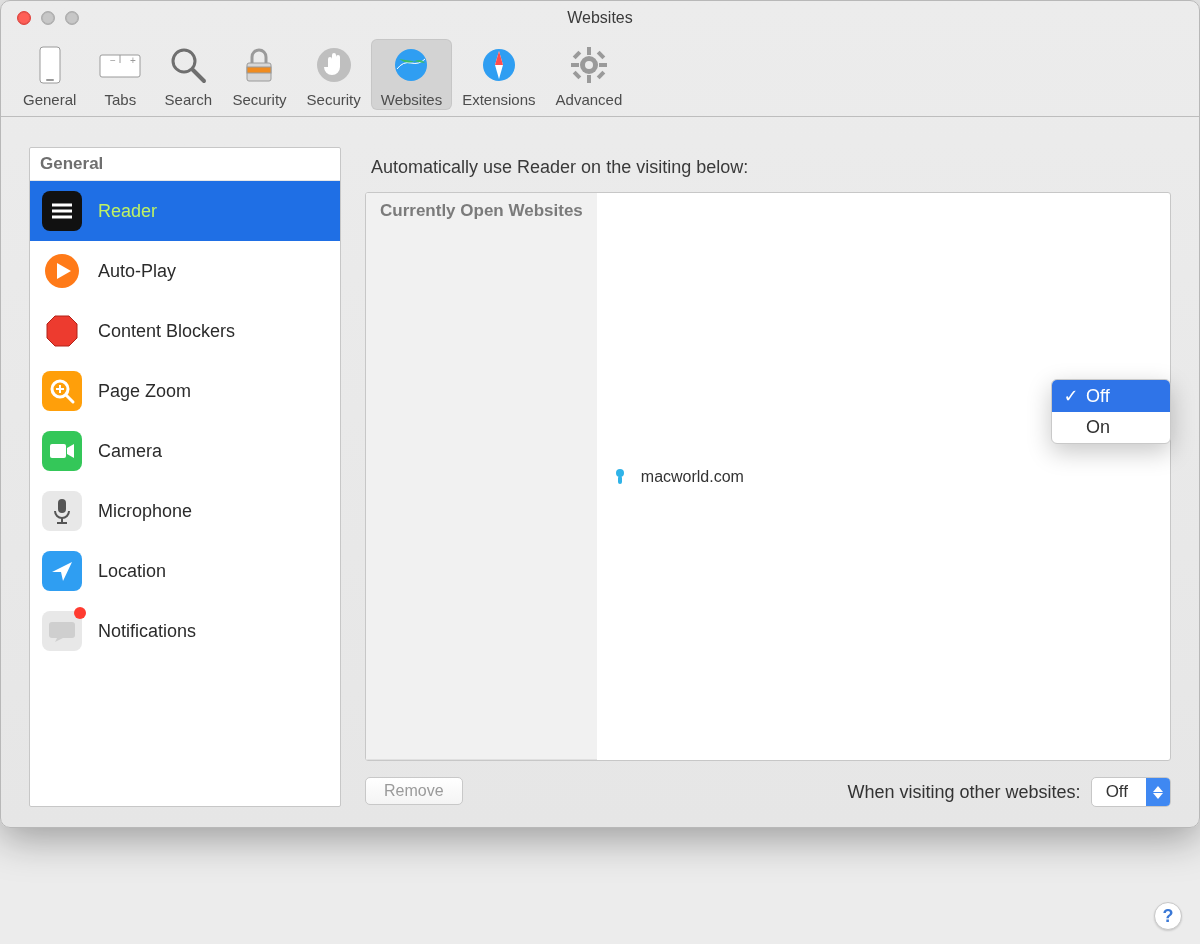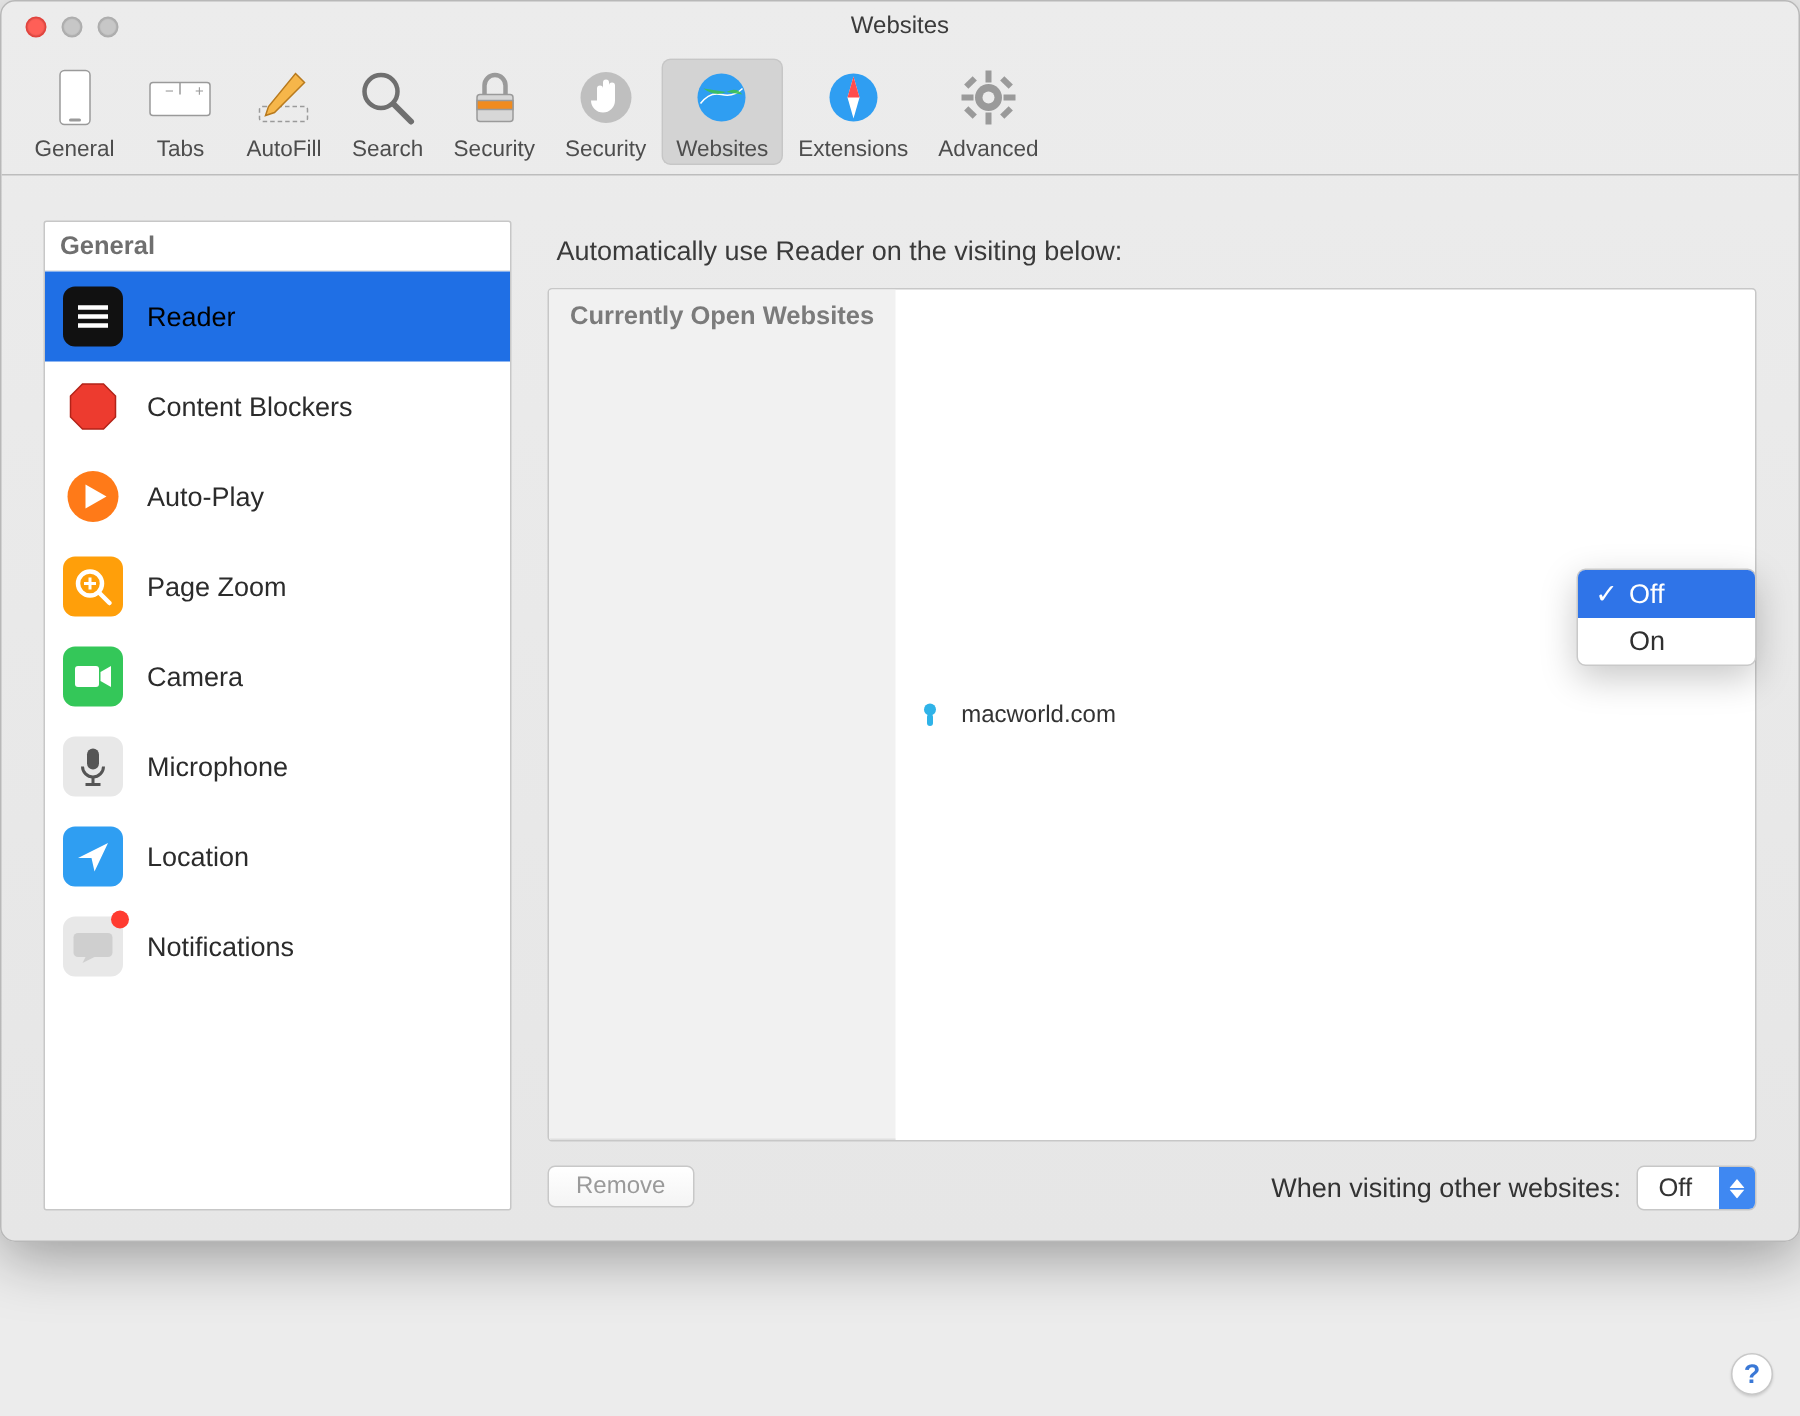--- a/index.html
+++ b/index.html
@@ -110,21 +110,21 @@
     color: #2b2b2b;
   }
   .side-item .icon-slot {
     width: 40px; height: 40px;
     border-radius: 8px;
     display: flex; align-items: center; justify-content: center;
     flex-shrink: 0;
   }
   .side-item.selected {
     background: #1f6fe5;
-    color: #000000;
+    color: #bef264;
   }
   .main {
     flex: 1;
     display: flex;
     flex-direction: column;
     position: relative;
   }
   .heading {
     font-size: 18px;
     color: #3a3a3a;
@@ -265,29 +265,20 @@
         <svg width="44" height="32" viewBox="0 0 44 32">
             <rect x="2" y="6" width="40" height="22" rx="2" fill="#fff" stroke="#9a9a9a"></rect>
             <line x1="22" y1="6" x2="22" y2="14" stroke="#9a9a9a"></line>
             <text x="12" y="15" font-size="10" fill="#9a9a9a">−</text>
             <text x="32" y="15" font-size="10" fill="#9a9a9a">+</text>
           </svg>
       </div>
       <div class="tool-label">Tabs</div>
     </div>
 
-    <div class="tool-item">
-      <div class="tool-icon">
-        <svg width="44" height="44" viewBox="0 0 44 44">
-            <rect x="6" y="28" width="32" height="10" rx="2" fill="none" stroke="#9a9a9a" stroke-dasharray="3 2"></rect>
-            <path d="M30 6 L36 12 L16 32 L10 34 L12 28 Z" fill="#f6b64a" stroke="#b87a1e"></path>
-          </svg>
-      </div>
-      <div class="tool-label">AutoFill</div>
-    </div>
 
 
     <div class="tool-item">
       <div class="tool-icon">
         <svg width="40" height="40" viewBox="0 0 40 40">
             <circle cx="16" cy="16" r="11" fill="none" stroke="#6f6f6f" stroke-width="3"></circle>
             <line x1="25" y1="25" x2="36" y2="36" stroke="#6f6f6f" stroke-width="4" stroke-linecap="round"></line>
           </svg>
       </div>
       <div class="tool-label">Search</div>
@@ -370,35 +361,35 @@
               <line x1="2" y1="4" x2="22" y2="4" stroke="#fff" stroke-width="3"></line>
               <line x1="2" y1="10" x2="22" y2="10" stroke="#fff" stroke-width="3"></line>
               <line x1="2" y1="16" x2="22" y2="16" stroke="#fff" stroke-width="3"></line>
             </svg>
         </div>
         <span>Reader</span>
       </div>
 
       <div class="side-item">
         <div class="icon-slot">
-          <svg width="36" height="36" viewBox="0 0 36 36">
-              <polygon points="11,3 25,3 33,11 33,25 25,33 11,33 3,25 3,11" fill="#ed3b2f" stroke="#b22318"></polygon>
-            </svg>
-        </div>
-        <span>Content Blockers</span>
-      </div>
-
-      <div class="side-item">
-        <div class="icon-slot">
           <svg width="38" height="38" viewBox="0 0 38 38">
               <circle cx="19" cy="19" r="17" fill="#ff7a18"></circle>
               <polygon points="14,11 28,19 14,27" fill="#fff"></polygon>
             </svg>
         </div>
         <span>Auto-Play</span>
+      </div>
+
+      <div class="side-item">
+        <div class="icon-slot">
+          <svg width="36" height="36" viewBox="0 0 36 36">
+              <polygon points="11,3 25,3 33,11 33,25 25,33 11,33 3,25 3,11" fill="#ed3b2f" stroke="#b22318"></polygon>
+            </svg>
+        </div>
+        <span>Content Blockers</span>
       </div>
 
       <div class="side-item">
         <div class="icon-slot" style="background:#ff9f0a;border-radius:8px;">
           <svg width="28" height="28" viewBox="0 0 28 28">
               <circle cx="12" cy="12" r="8" fill="none" stroke="#fff" stroke-width="3"></circle>
               <line x1="18" y1="18" x2="25" y2="25" stroke="#fff" stroke-width="3" stroke-linecap="round"></line>
               <line x1="8" y1="12" x2="16" y2="12" stroke="#fff" stroke-width="2"></line>
               <line x1="12" y1="8" x2="12" y2="16" stroke="#fff" stroke-width="2"></line>
             </svg>

